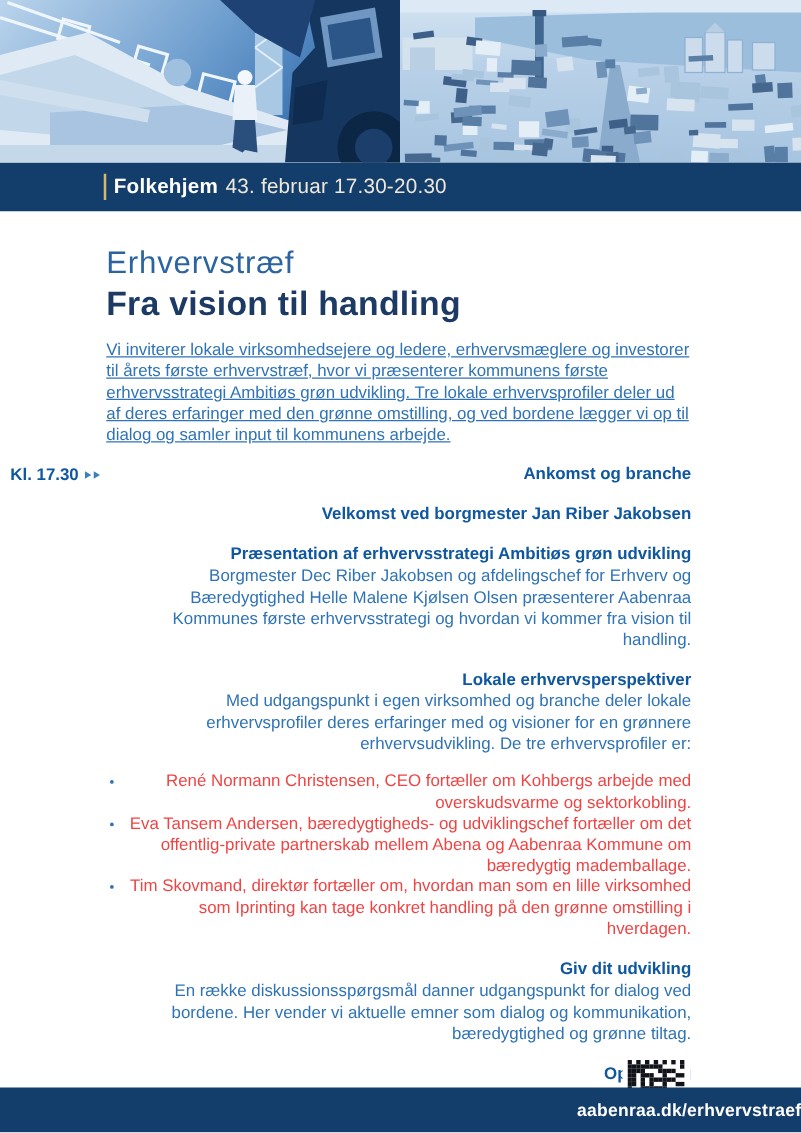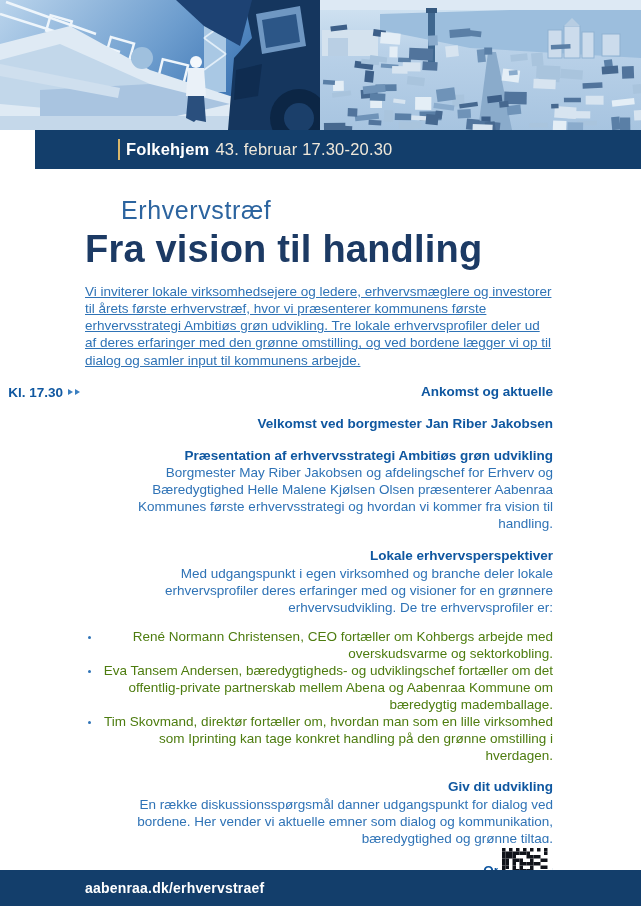--- a/index.html
+++ b/index.html
@@ -13,33 +13,33 @@
   
   .photos { display:flex; height:130px; }
   .photo { height:130px; overflow:hidden; }
   .photo svg { display:block; }
   .photo-left  { width:320px; }
   .photo-right { width:321px; }
 
   
   .date-bar {
     height:39px; background:#133e6b;
-    display:flex; align-items:center; padding-left:83px;margin-left:35px;
+    display:flex; align-items:center; padding-left:83px;
   }
   .accent-line { width:2px; height:21px; background:#d9b76b; margin-right:6px; flex:none; }
   .venue    { color:#ffffff; font-weight:700; font-size:16.5px; letter-spacing:0.2px; }
   .datetime { color:#efe8da; font-weight:400; font-size:16.5px; margin-left:6px; letter-spacing:0.2px; }
 
   
   .content { padding:28px 88px 0 85px; }
   .pretitle {
-    font-size:25px; font-weight:300; color:#2c649f; letter-spacing:0.6px; line-height:1.1;margin-left:36px;
+    font-size:25px; font-weight:300; color:#2c649f; letter-spacing:0.6px; line-height:1.1;
   }
   .main-title {
-    font-size:38px; font-weight:800; color:#1c3a64; letter-spacing:0.2px;
+    font-size:27px; font-weight:800; color:#1c3a64; letter-spacing:0.2px;
     line-height:1.12; margin-top:3px;
   }
   .intro {
     margin-top:13px; font-size:13.5px; line-height:1.27; color:#2f73b6; max-width:495px;text-decoration:underline;
   }
   .program-heading {
     margin-top:23px; font-size:16.5px; font-weight:700; color:#0f57a0;
   }
   .program-item { position:relative; margin-top:15px; max-width:495px;text-align:right; }
   .item-head { font-size:13.5px; font-weight:700; color:#0f57a0; line-height:1.25; }
@@ -52,34 +52,34 @@
   }
   .arrows { display:inline-flex; gap:2px; align-items:center; }
   .arrows-after  { margin-left:5px; }
   .tri {
     width:0; height:0; display:inline-block;
     border-top:3.5px solid transparent; border-bottom:3.5px solid transparent;
     border-left:5px solid #3b7fc0;
   }
 
   .bullet-list { list-style:none; margin-top:13px; }
-  .bullet-list li { position:relative; padding-left:13px; font-size:13.5px; color:#4d7c0f; line-height:1.25; }
+  .bullet-list li { position:relative; padding-left:13px; font-size:13.5px; color:#ef4444; line-height:1.25; }
   .bullet-dot {
     position:absolute; left:3px; top:7px; width:3px; height:3px;
     border-radius:50%; background:#2f73b6;
   }
 
   
   .qr-box {
     position:absolute; left:498px; top:843px; width:54px; height:56px;
     background:#ffffff; display:flex; align-items:center; justify-content:center;
   }
   .footer-bar {
     position:absolute; left:0; right:0; bottom:0; height:36px; background:#133e6b;
-    display:flex; align-items:center; padding-left:85px;
+    display:flex; align-items:center; padding-left:85px;justify-content:flex-end;
   }
   .footer-url { color:#ffffff; font-weight:700; font-size:14px; letter-spacing:0.2px; }
 </style>
 </head>
 <body>
 
 <div class="page">
 
   <div class="photos">
     <div class="photo photo-left">
@@ -264,30 +264,30 @@
 
 
     <div class="program-item">
       <span class="time-label">
         <span>Kl. 17.30</span>
         <span class="arrows arrows-after">
             <i class="tri"></i>
             <i class="tri"></i>
           </span>
       </span>
-      <div class="item-head">Ankomst og aktuelle</div>
+      <div class="item-head">Ankomst og branche</div>
     </div>
 
     <div class="program-item">
       <div class="item-head">Velkomst ved borgmester Jan Riber Jakobsen</div>
     </div>
 
     <div class="program-item">
       <div class="item-head">Præsentation af erhvervsstrategi Ambitiøs grøn udvikling</div>
-      <div class="item-body">Borgmester May Riber Jakobsen og afdelingschef for Erhverv og Bæredygtighed Helle Malene Kjølsen Olsen præsenterer Aabenraa Kommunes første erhvervsstrategi og hvordan vi kommer fra vision til handling.</div>
+      <div class="item-body">Borgmester Dec Riber Jakobsen og afdelingschef for Erhverv og Bæredygtighed Helle Malene Kjølsen Olsen præsenterer Aabenraa Kommunes første erhvervsstrategi og hvordan vi kommer fra vision til handling.</div>
     </div>
 
     <div class="program-item">
       <div class="item-head">Lokale erhvervsperspektiver</div>
       <div class="item-body">Med udgangspunkt i egen virksomhed og branche deler lokale erhvervsprofiler deres erfaringer med og visioner for en grønnere erhvervsudvikling. De tre erhvervsprofiler er:</div>
       <ul class="bullet-list">
         <li><span class="bullet-dot"></span><span>René Normann Christensen, CEO fortæller om Kohbergs arbejde med overskudsvarme og sektorkobling.</span></li>
         <li><span class="bullet-dot"></span><span>Eva Tansem Andersen, bæredygtigheds- og udviklingschef fortæller om det offentlig-private partnerskab mellem Abena og Aabenraa Kommune om bæredygtig mademballage.</span></li>
         <li><span class="bullet-dot"></span><span>Tim Skovmand, direktør fortæller om, hvordan man som en lille virksomhed som Iprinting kan tage konkret handling på den grønne omstilling i hverdagen.</span></li>
       </ul>

